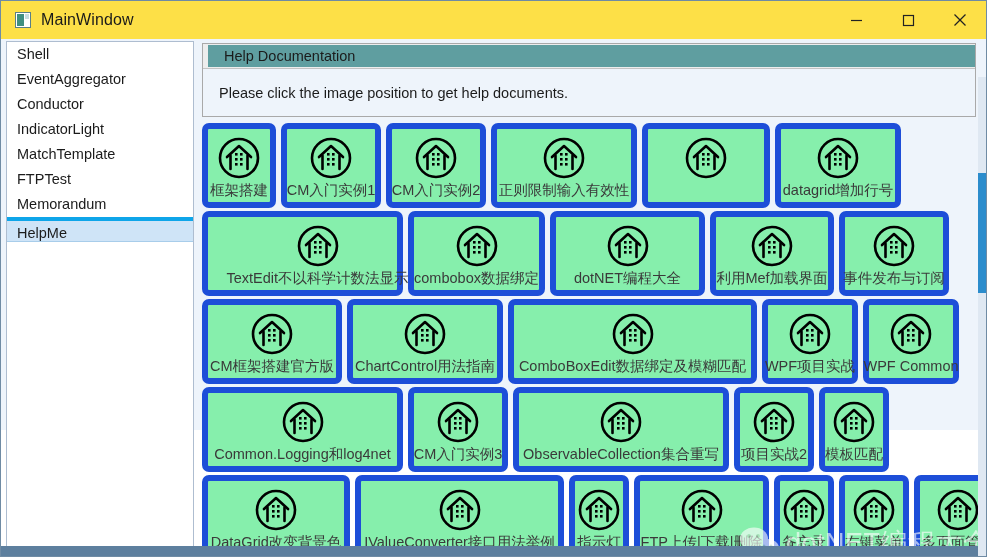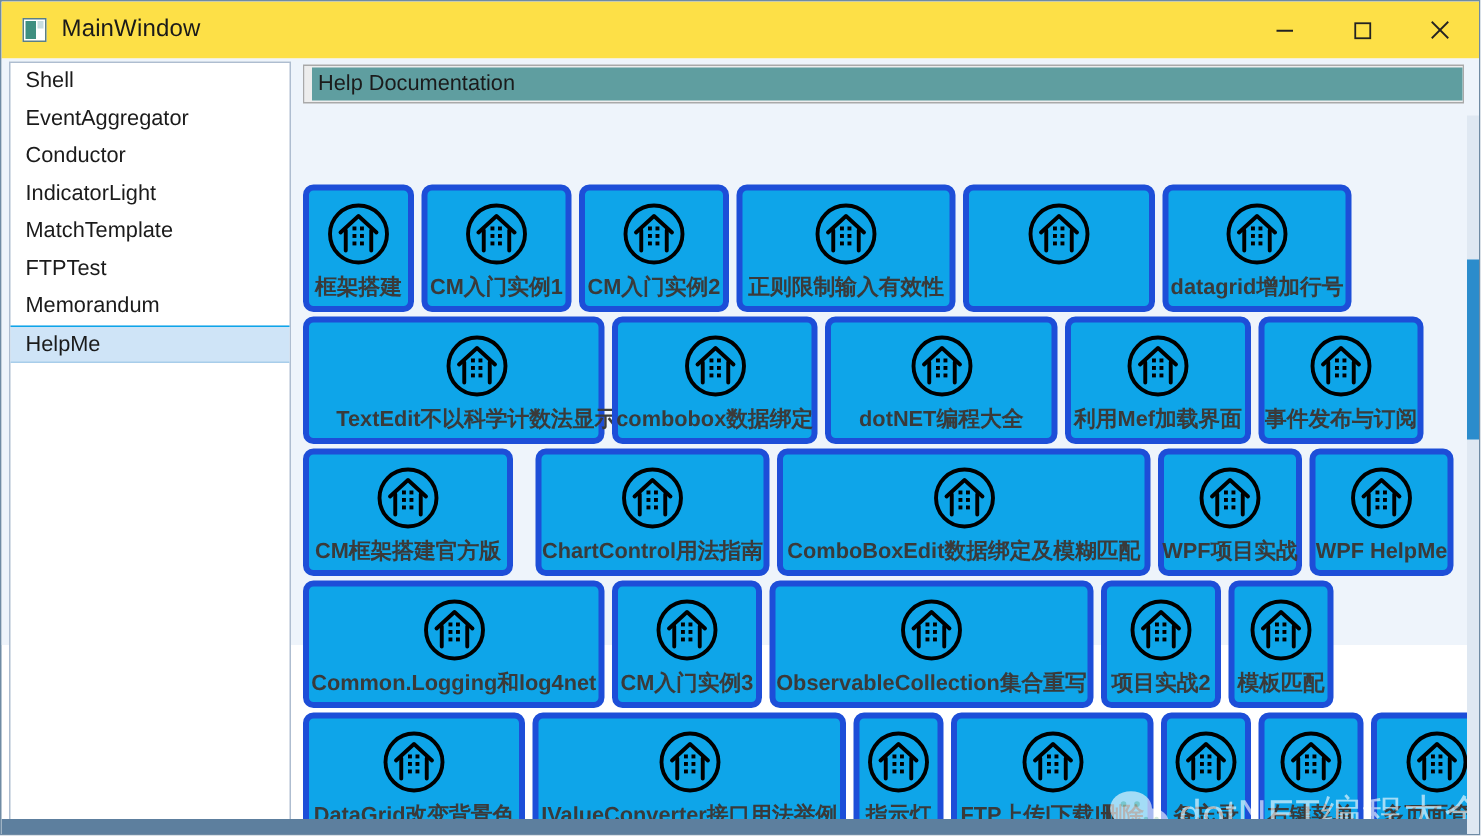--- a/index.html
+++ b/index.html
@@ -84,21 +84,21 @@
     height: 25px;
     line-height: 25px;
     padding-left: 10px;
     font-size: 14.5px;
     color: #1b1b1b;
     white-space: nowrap;
     cursor: default;
   }
   .side-item.selected {
     background: #cfe4f7;
-    border-top: 1px solid #0ea5e9;
+    border-top: 4px solid #0ea5e9;
     border-bottom: 1px solid #a8cdea;
   }
 
   
   .content {
     position: absolute;
     left: 199px; top: 2px;
     width: 782px; height: 512px;
     overflow: hidden;
   }
@@ -115,21 +115,21 @@
     display: flex;
     align-items: center;
     padding-left: 5px;
   }
   .help-header-inner {
     background: #5f9ea0;
     height: 22px;
     flex: 1;
     display: flex;
     align-items: center;
-    padding-left: 4px;
+    padding-left: 16px;
     font-size: 14.5px;
     color: #1b1b1b;
   }
   .help-body {
     height: 48px;
     background: #eef4fb;
     border-top: 1px solid #c3c3c3;
     display: flex;
     align-items: center;
     padding-left: 16px;
@@ -144,33 +144,32 @@
     width: 782px;
     padding-left: 2px;
   }
   .tile-row {
     display: flex;
     align-items: flex-start;
     margin-bottom: 1px;
     height: 87px;
   }
   .tile {
-    background: #0ea5e9;
-    border: 4px solid #1d4ed8;
+    background: #86efac;
+    border: 6px solid #1d4ed8;
     border-radius: 7px;
     height: 85px;
     margin-right: 5px;
     display: flex;
     flex-direction: column;
     align-items: center;
     justify-content: flex-start;
     padding: 4px 6px 2px 6px;
     cursor: default;
     flex-shrink: 0;
-    font-weight: bold;
   }
   .tile-icon {
     width: 44px; height: 46px;
     margin-top: 2px;
     display: flex;
     align-items: center;
     justify-content: center;
   }
   .tile-label {
     font-size: 14.5px;
@@ -258,20 +257,21 @@
         <div class="side-item"><span>Memorandum</span></div>
         <div class="side-item selected"><span>HelpMe</span></div>
       </div>
 
     <div class="content">
 
       <div class="help-panel">
         <div class="help-header">
           <div class="help-header-inner">Help Documentation</div>
         </div>
+        <div class="help-body">Please click the image position to get help documents.</div>
       </div>
 
       <div class="tile-area" id="tile-area">
           <div class="tile-row">
             <div class="tile" style="width: 74px;">
               <div class="tile-icon">
                 <svg width="42" height="44" viewBox="0 0 42 44">
                   <circle cx="21" cy="22" r="19" fill="none" stroke="#000" stroke-width="2.6"></circle>
                   <path d="M9 21 L21 10 L33 21" fill="none" stroke="#000" stroke-width="2.6" stroke-linecap="round" stroke-linejoin="round"></path>
                   <path d="M12.5 19.5 L12.5 33 M29.5 19.5 L29.5 33" stroke="#000" stroke-width="2.6" stroke-linecap="round"></path>
@@ -457,21 +457,21 @@
                   <rect x="17" y="17" width="2.6" height="2.6" fill="#000"></rect>
                   <rect x="22" y="17" width="2.6" height="2.6" fill="#000"></rect>
                   <rect x="17" y="22" width="2.6" height="2.6" fill="#000"></rect>
                   <rect x="22" y="22" width="2.6" height="2.6" fill="#000"></rect>
                   <rect x="17" y="27" width="2.6" height="2.6" fill="#000"></rect>
                   <rect x="22" y="27" width="2.6" height="2.6" fill="#000"></rect>
                 </svg>
               </div>
               <div class="tile-label">CM框架搭建官方版</div>
             </div>
-            <div class="tile" style="width: 156px; margin-left: 10px;">
+            <div class="tile" style="width: 156px;">
               <div class="tile-icon">
                 <svg width="42" height="44" viewBox="0 0 42 44">
                   <circle cx="21" cy="22" r="19" fill="none" stroke="#000" stroke-width="2.6"></circle>
                   <path d="M9 21 L21 10 L33 21" fill="none" stroke="#000" stroke-width="2.6" stroke-linecap="round" stroke-linejoin="round"></path>
                   <path d="M12.5 19.5 L12.5 33 M29.5 19.5 L29.5 33" stroke="#000" stroke-width="2.6" stroke-linecap="round"></path>
                   <rect x="17" y="17" width="2.6" height="2.6" fill="#000"></rect>
                   <rect x="22" y="17" width="2.6" height="2.6" fill="#000"></rect>
                   <rect x="17" y="22" width="2.6" height="2.6" fill="#000"></rect>
                   <rect x="22" y="22" width="2.6" height="2.6" fill="#000"></rect>
                   <rect x="17" y="27" width="2.6" height="2.6" fill="#000"></rect>
@@ -519,21 +519,21 @@
                   <path d="M9 21 L21 10 L33 21" fill="none" stroke="#000" stroke-width="2.6" stroke-linecap="round" stroke-linejoin="round"></path>
                   <path d="M12.5 19.5 L12.5 33 M29.5 19.5 L29.5 33" stroke="#000" stroke-width="2.6" stroke-linecap="round"></path>
                   <rect x="17" y="17" width="2.6" height="2.6" fill="#000"></rect>
                   <rect x="22" y="17" width="2.6" height="2.6" fill="#000"></rect>
                   <rect x="17" y="22" width="2.6" height="2.6" fill="#000"></rect>
                   <rect x="22" y="22" width="2.6" height="2.6" fill="#000"></rect>
                   <rect x="17" y="27" width="2.6" height="2.6" fill="#000"></rect>
                   <rect x="22" y="27" width="2.6" height="2.6" fill="#000"></rect>
                 </svg>
               </div>
-              <div class="tile-label">WPF HelpMe</div>
+              <div class="tile-label">WPF Common</div>
             </div>
           </div>
           <div class="tile-row">
             <div class="tile" style="width: 201px;">
               <div class="tile-icon">
                 <svg width="42" height="44" viewBox="0 0 42 44">
                   <circle cx="21" cy="22" r="19" fill="none" stroke="#000" stroke-width="2.6"></circle>
                   <path d="M9 21 L21 10 L33 21" fill="none" stroke="#000" stroke-width="2.6" stroke-linecap="round" stroke-linejoin="round"></path>
                   <path d="M12.5 19.5 L12.5 33 M29.5 19.5 L29.5 33" stroke="#000" stroke-width="2.6" stroke-linecap="round"></path>
                   <rect x="17" y="17" width="2.6" height="2.6" fill="#000"></rect>

